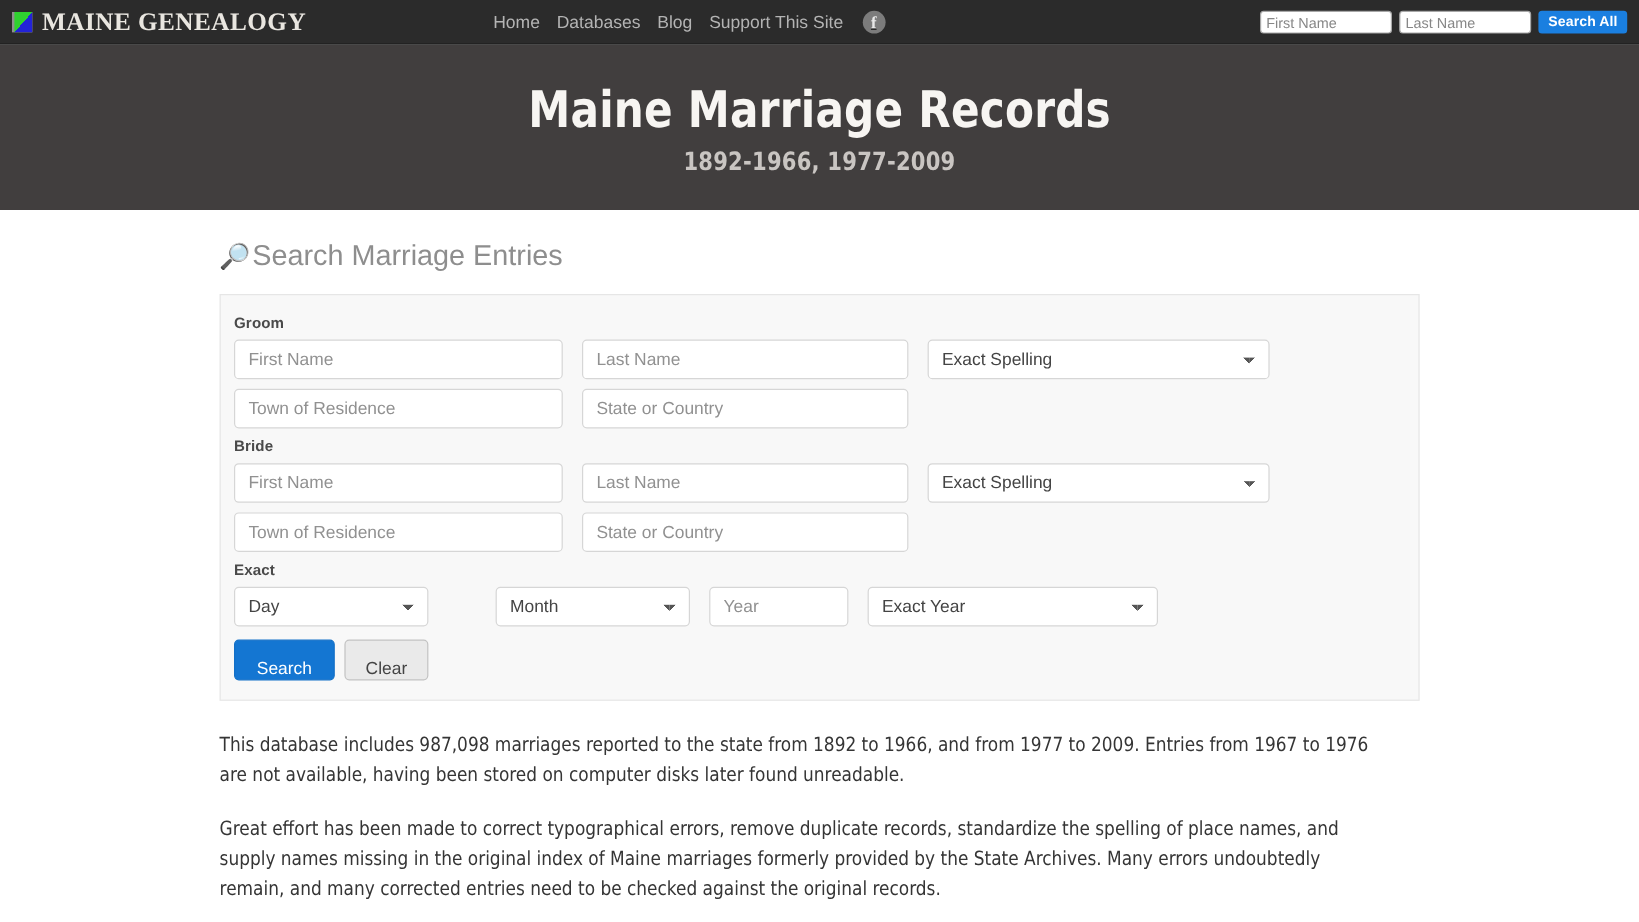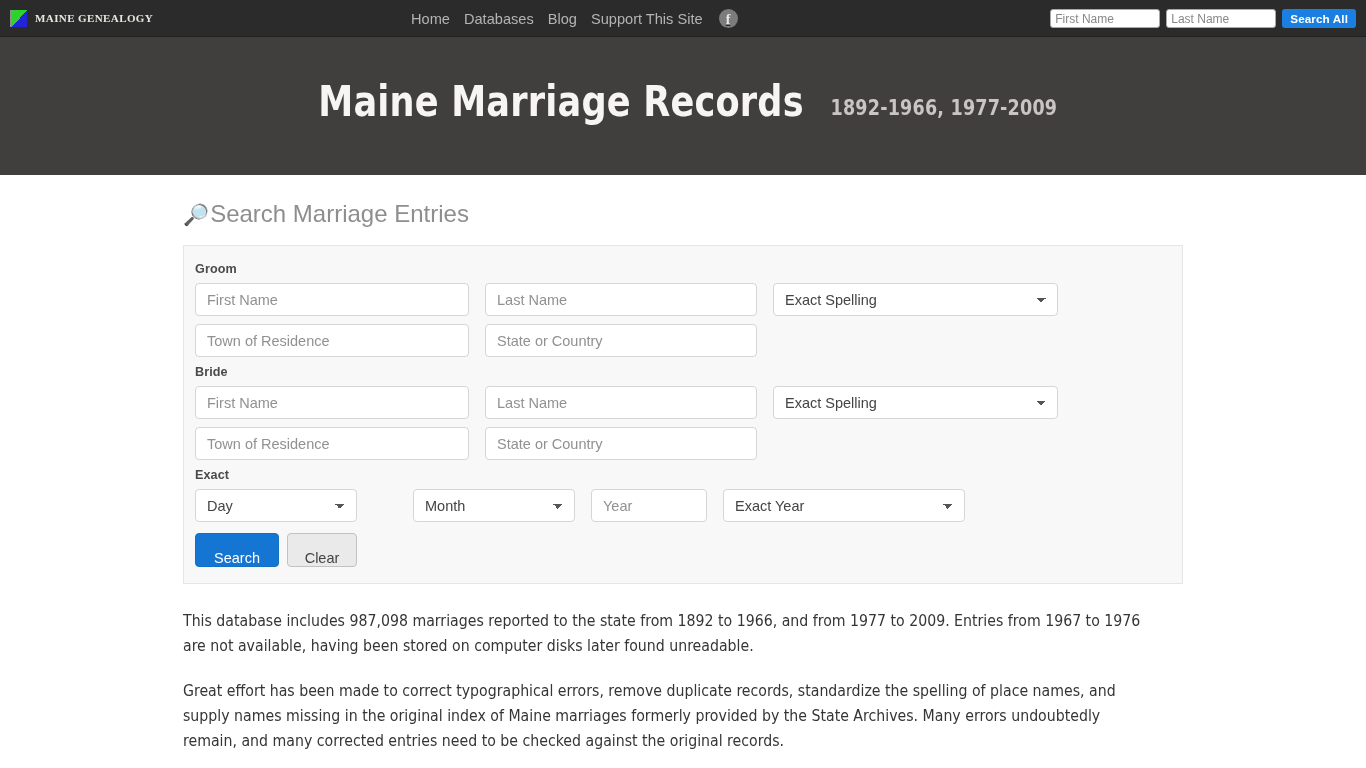--- a/index.html
+++ b/index.html
@@ -41,21 +41,21 @@
   .brand-mark i {
     position: absolute;
     display: block;
   }
   .brand-mark .tri-green {
     top: 0; left: 2px; width: 15px; height: 17px;
     background: linear-gradient(to bottom right, #2fd12f 0%, #2fd12f 50%, #2323d8 50%, #2323d8 100%);
   }
   .brand-text {
     font-family: "Liberation Serif", serif;
-    font-size: 11px;
+    font-size: 21px;
     letter-spacing: 0.4px;
     color: #e9e6e0;
     font-weight: 700;
     white-space: nowrap;
   }
   .nav-center {
     position: absolute;
     left: 411px;
     top: 0;
     height: 37px;
@@ -120,20 +120,21 @@
     padding: 0 8px;
     cursor: pointer;
     letter-spacing: .1px;
   }
 
   
   .titleband {
     background: #413e3e;
     height: 138px;
     display: flex;
+    flex-direction: column;
     align-items: center;
     justify-content: center;
     padding-top: 4px;
   }
   .page-title {
     font-family: "DejaVu Sans Condensed", "Liberation Sans Narrow", "Liberation Sans", sans-serif;
     font-size: 42px;
     font-weight: 700;
     color: #f7f5f2;
     letter-spacing: .2px;

